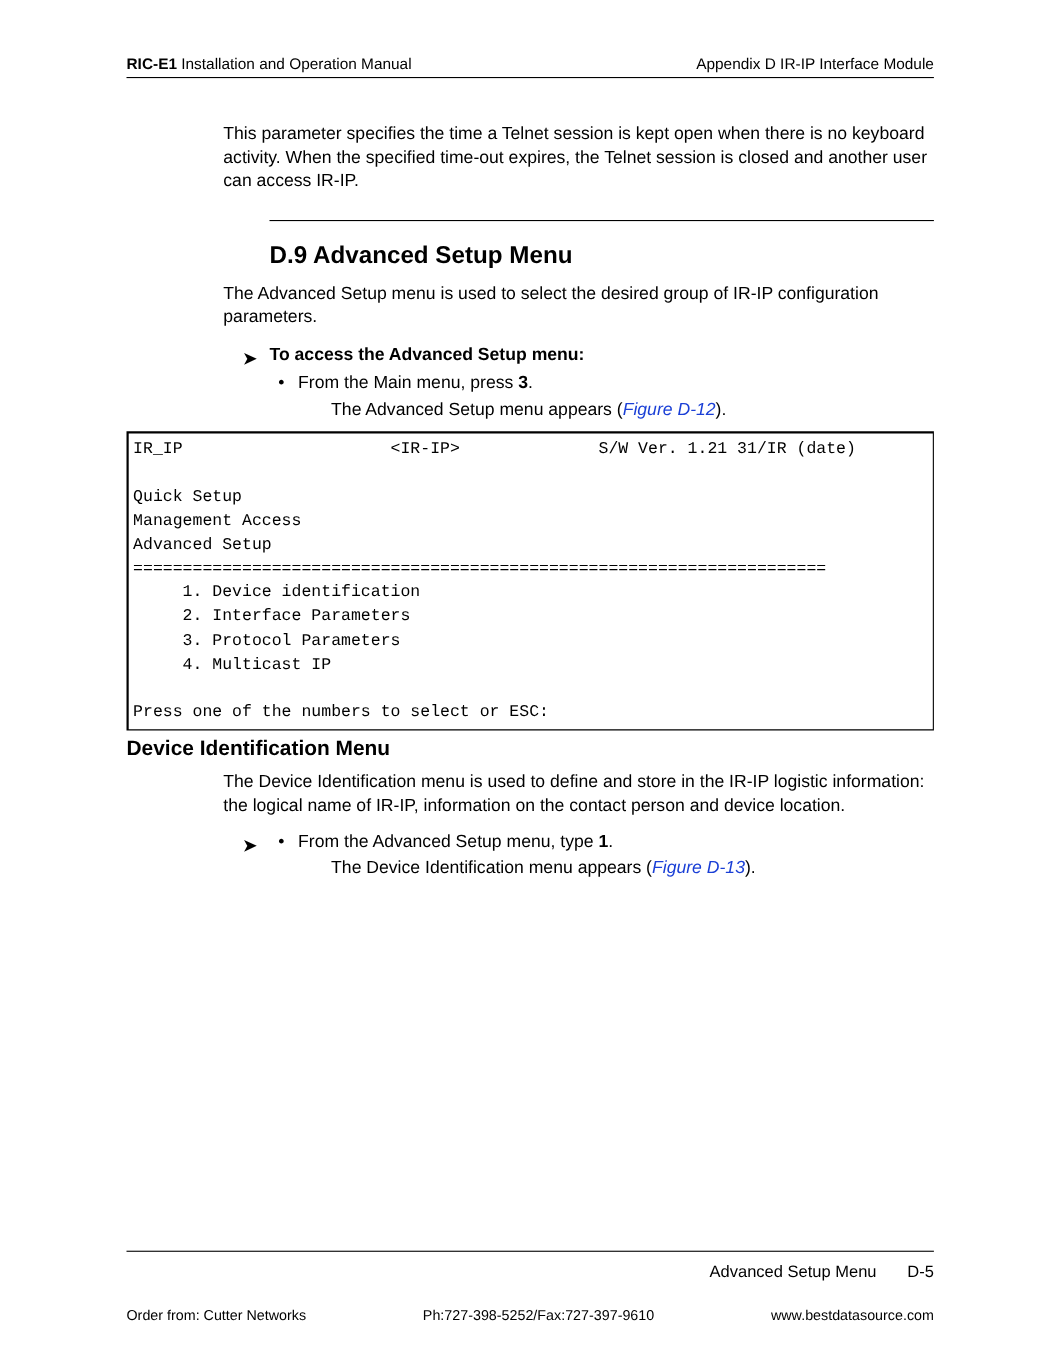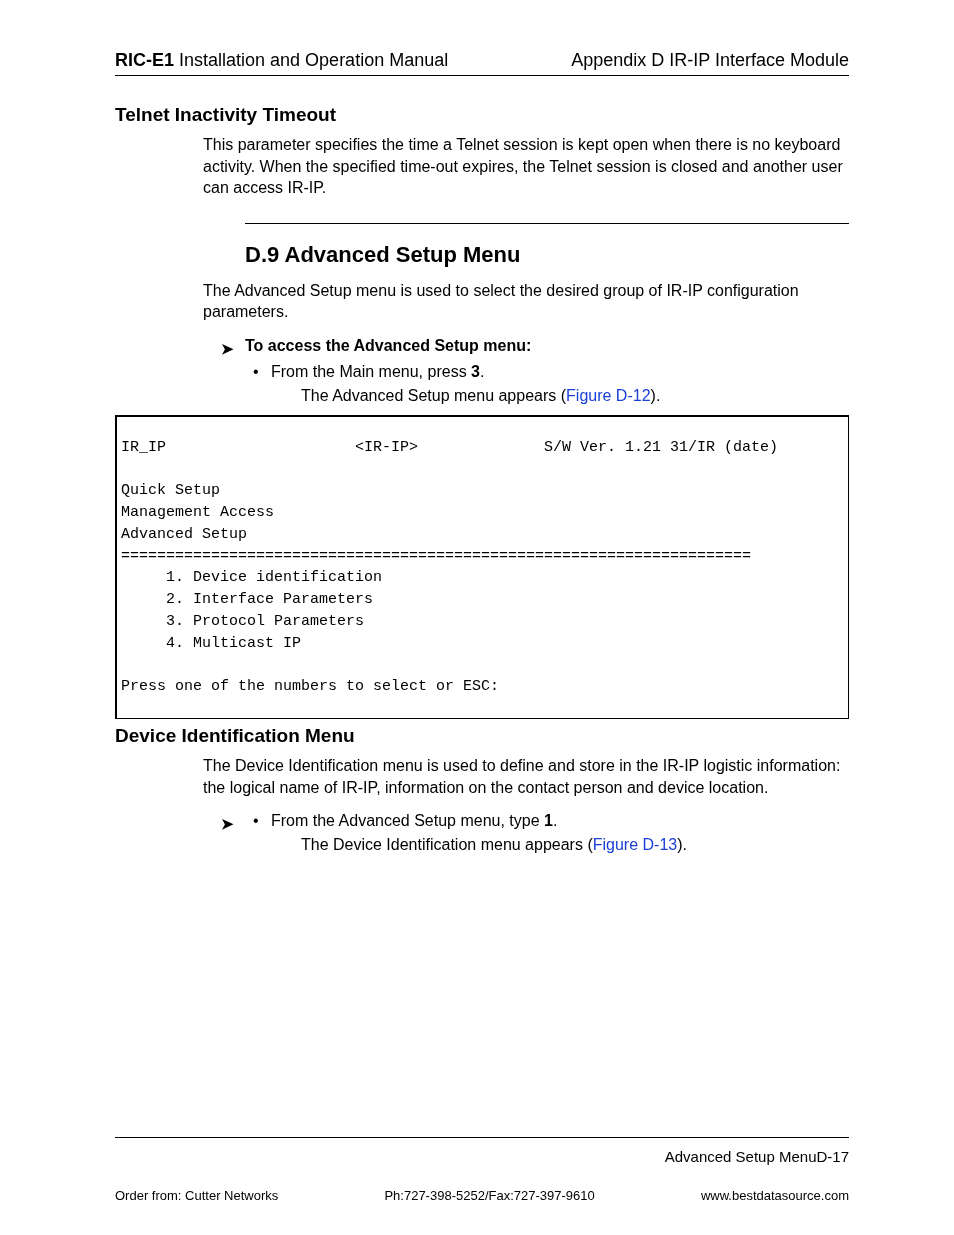--- a/index.html
+++ b/index.html
@@ -13,24 +13,24 @@
   .page {
     width: 954px;
     height: 1235px;
     box-sizing: border-box;
     padding: 50px 105px 40px 115px;
     position: relative;
   }
   .header {
     display: flex;
     justify-content: space-between;
-    font-size: 18px;
+    font-size: 14px;
     border-bottom: 1px solid #000;
     padding-bottom: 4px;
-    margin-bottom: 28px;
+    margin-bottom: 40px;
   }
   .header .left b { font-weight: 700; }
   h2.sub {
     font-size: 19px;
     font-weight: 700;
     margin: 0 0 8px 0;
   }
   .indent-body {
     margin-left: 88px;
     margin-right: 0;
@@ -73,48 +73,50 @@
     font-size: 16px;
   }
   .bullet-row b { font-weight: 700; }
   .sub-indent {
     margin-left: 186px;
     font-size: 16px;
     margin-bottom: 10px;
   }
   .fig-link {
     color: #1a3fd6;
+    font-style: italic;
   }
   .terminal {
     border: 2px solid #000;
     border-right-width: 1px;
     border-bottom-width: 1px;
     font-family: "Courier New", monospace;
     font-size: 15px;
-    padding: 20px 4px;
+    padding: 4px 4px;
     line-height: 1.45;
     white-space: pre;
     margin: 8px 0 6px 0;
   }
   .fig-caption {
     text-align: center;
     font-style: italic;
     font-size: 15px;
     margin-bottom: 20px;
   }
   .footer-sec {
     position: absolute;
     bottom: 70px;
     left: 115px;
     right: 105px;
     border-top: 1px solid #000;
     padding-top: 10px;
     font-size: 15px;
     display: flex;
     justify-content: flex-end;
+    gap: 28px;
   }
   .footer-order {
     position: absolute;
     bottom: 32px;
     left: 115px;
     right: 105px;
     font-size: 13px;
     display: flex;
     justify-content: space-between;
   }
@@ -122,21 +124,20 @@
 </head>
 <body>
 
 <div class="page">
 
   <div class="header">
     <span class="left"><b>RIC-E1</b><span> Installation and Operation Manual</span></span>
     <span>Appendix D  IR-IP Interface Module</span>
   </div>
 
-  <h2 class="sub">Telnet Inactivity Timeout</h2>
   <div class="indent-body">This parameter specifies the time a Telnet session is kept open when there is no keyboard activity. When the specified time-out expires, the Telnet session is closed and another user can access IR-IP.</div>
 
   <div class="section-rule"></div>
 
   <h1 class="sec">D.9 Advanced Setup Menu</h1>
   <div class="indent-body">The Advanced Setup menu is used to select the desired group of IR-IP configuration parameters.</div>
 
   <div class="proc">
     <span class="proc-arrow">➤</span>
     <span>To access the Advanced Setup menu:</span>
@@ -161,21 +162,21 @@
   <div class="bullet-row">
     <span class="dot">•</span>
     <span>From the Advanced Setup menu, type </span><b>1</b><span>.</span>
   </div>
   <div class="sub-indent">
     <span>The Device Identification menu appears (</span><span class="fig-link">Figure D-13</span><span>).</span>
   </div>
 
   <div class="footer-sec">
     <span>Advanced Setup Menu</span>
-    <span>D-17</span>
+    <span>D-5</span>
   </div>
 
   <div class="footer-order">
     <span>Order from: Cutter Networks</span>
     <span>Ph:727-398-5252/Fax:727-397-9610</span>
     <span>www.bestdatasource.com</span>
   </div>
 
 </div>
 

